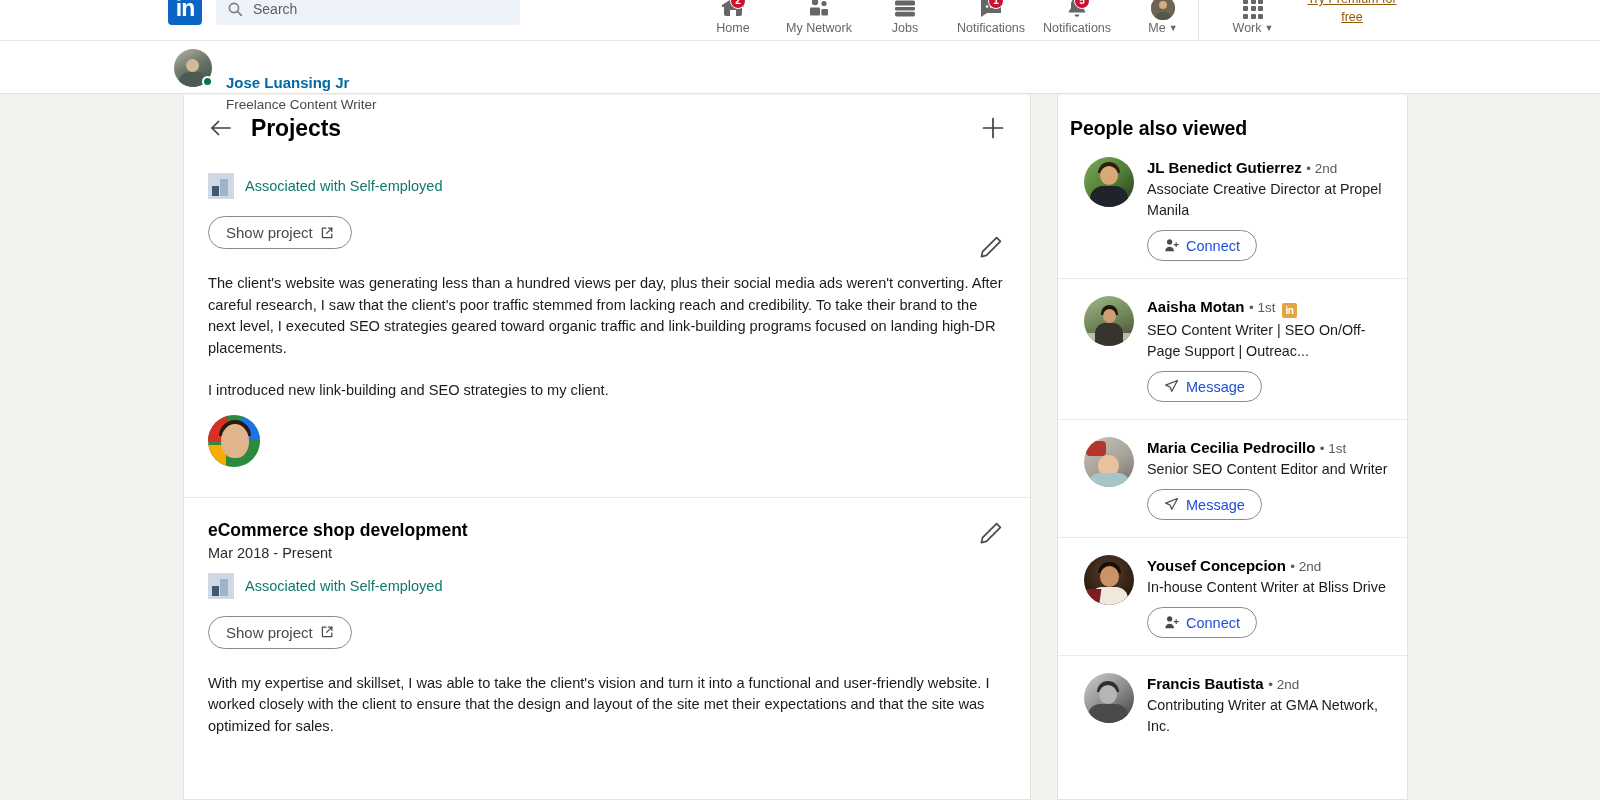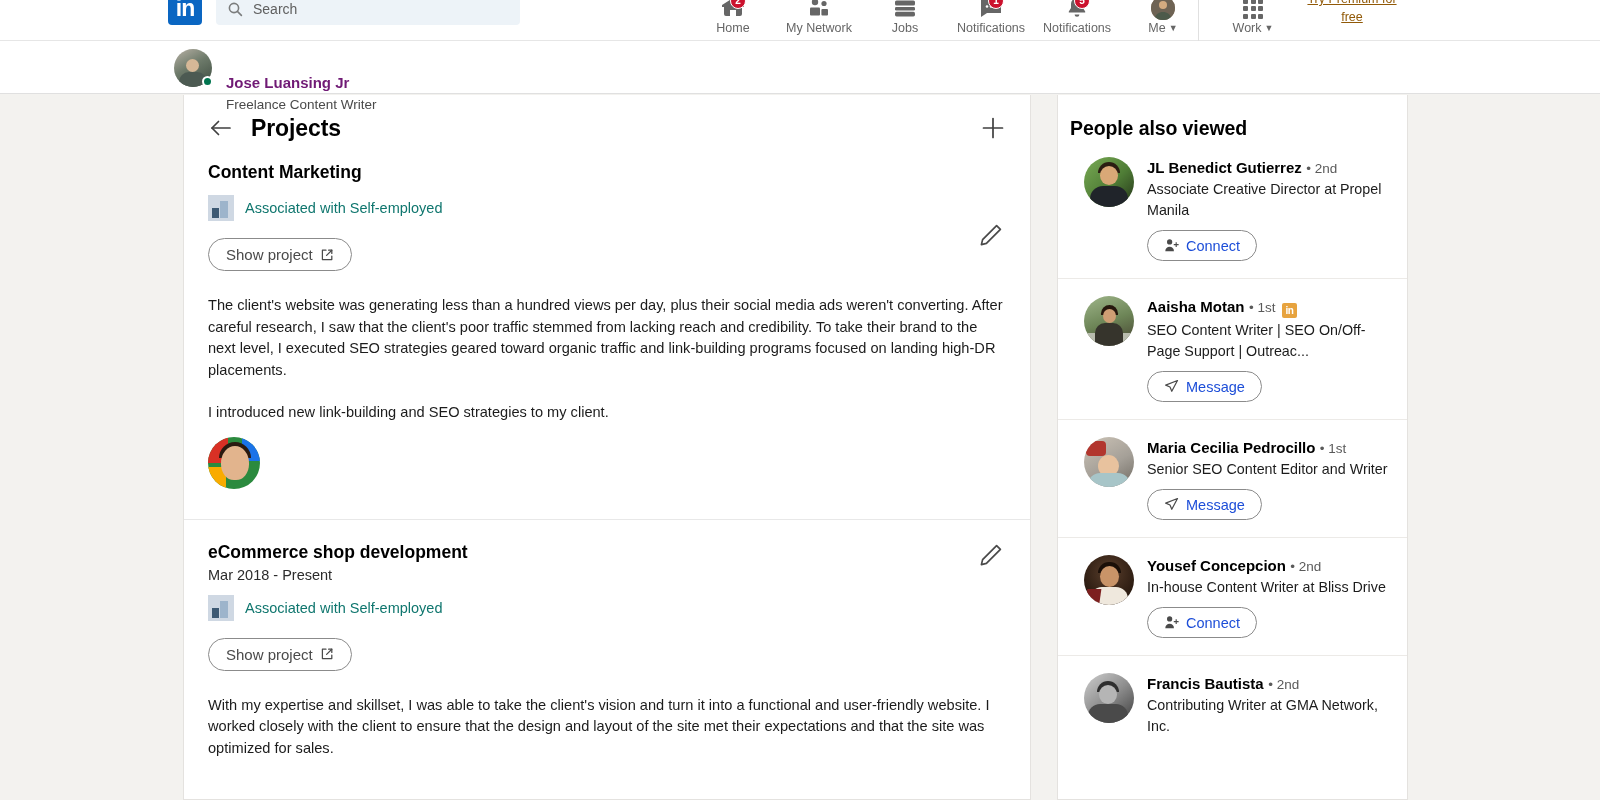--- a/index.html
+++ b/index.html
@@ -151,21 +151,21 @@
   .online-dot {
     position: absolute; right: -1px; bottom: 0px;
     width: 11px; height: 11px;
     background: #01754f;
     border: 2px solid #fff;
     border-radius: 50%;
   }
   .sb-name {
     position: absolute; left: 226px; top: 50px;
     transform: translateY(-100%);
-    font-size: 15px; font-weight: bold; color: #701a75;
+    font-size: 15px; font-weight: bold; color: #0369a1;
   }
   .sb-title {
     position: absolute; left: 226px; top: 71px;
     transform: translateY(-100%);
     font-size: 13.5px; color: #4a4a4a;
   }
 
   
   .page {
     position: absolute; top: 95px; left: 11px;
@@ -538,21 +538,20 @@
         <svg viewBox="0 0 30 30" width="30" height="30">
             <g stroke="#3f3f3f" stroke-width="1.7" stroke-linecap="round">
               <path d="M15 5.5v19"></path>
               <path d="M5.5 15h19"></path>
             </g>
           </svg>
       </span>
     </div>
 
     <div class="proj">
-      <div class="proj-title">Content Marketing</div>
 
       <div class="assoc-row">
         <span class="assoc-logo"></span>
         <span class="assoc-text">Associated with Self-employed</span>
       </div>
 
       <button class="show-proj">
         <span>Show project</span>
         <span class="ext-ico">
           <svg viewBox="0 0 14 14" width="14" height="14">

